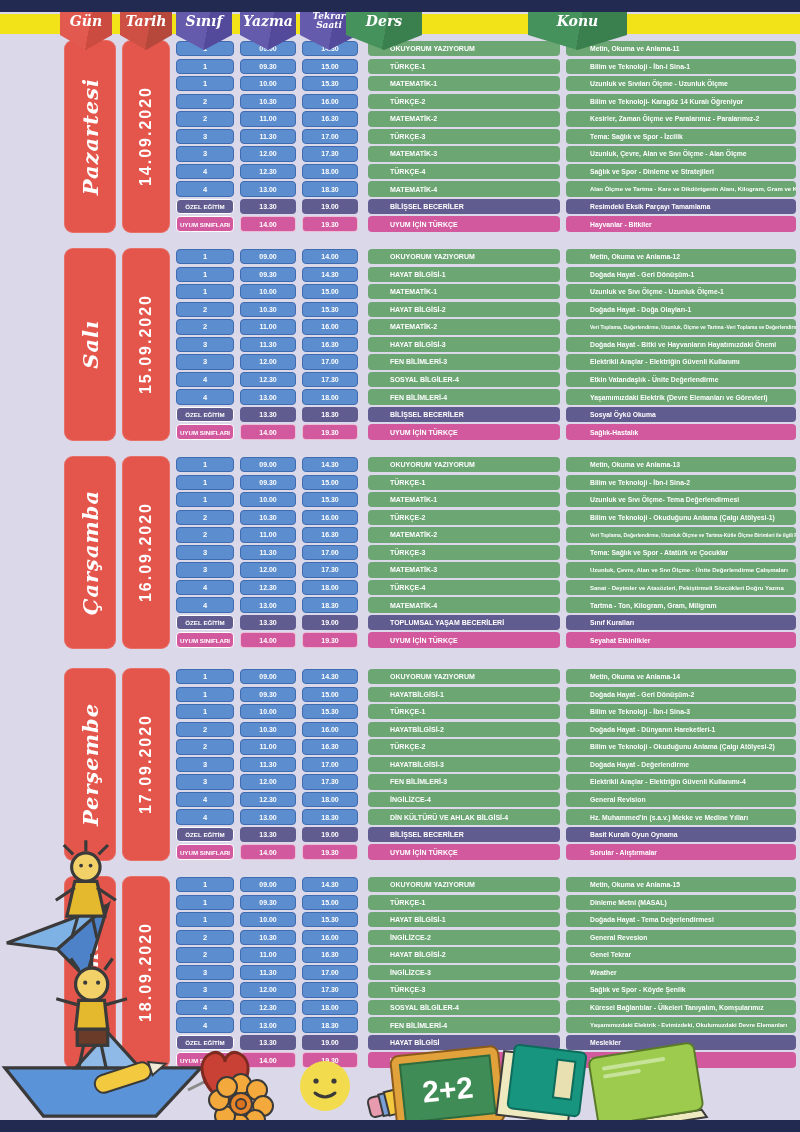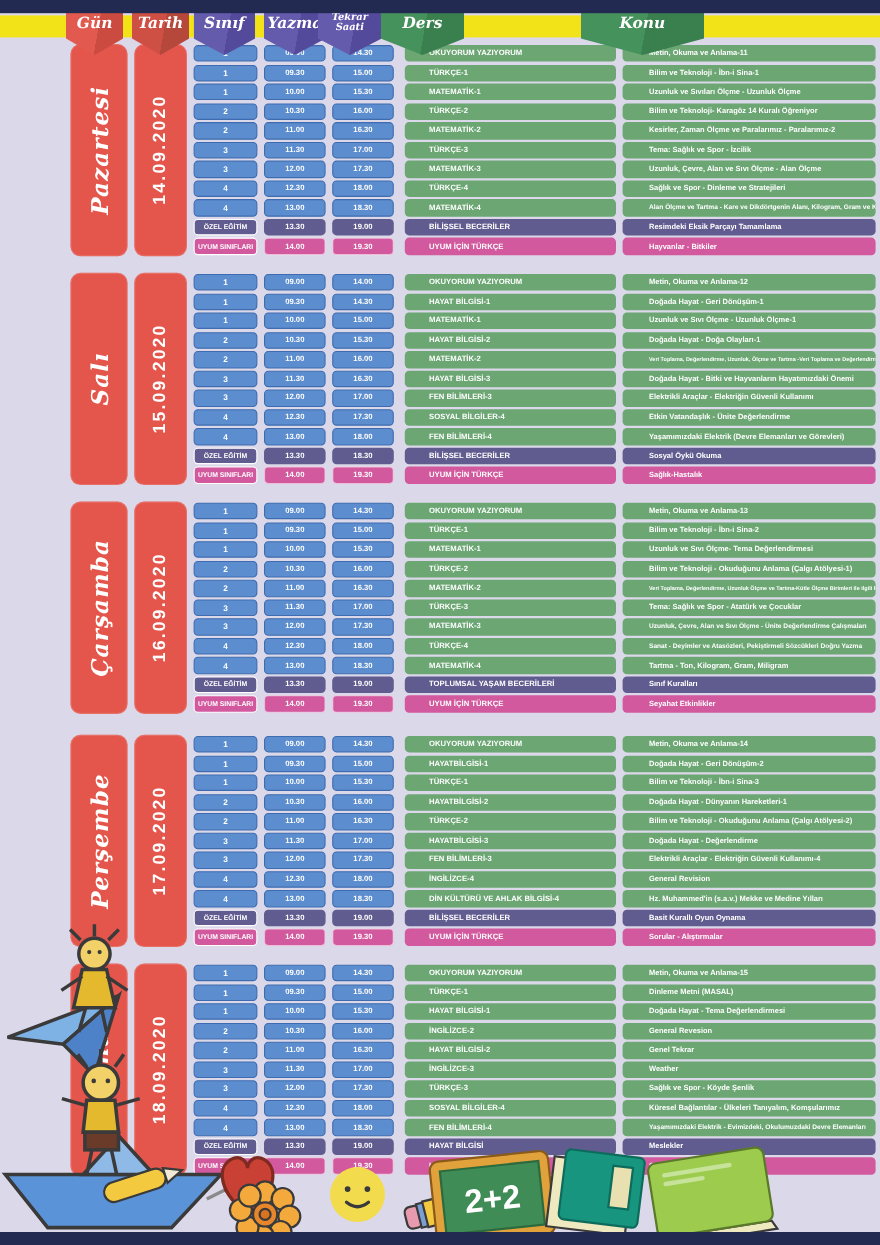--- a/index.html
+++ b/index.html
@@ -16,23 +16,23 @@
           clip-path:polygon(0 0,100% 0,100% 66%,50% 100%,0 66%);
           font-family:"DejaVu Serif",serif;font-style:italic;font-weight:bold;font-size:14px;}
   .ribbon.red{background:linear-gradient(100deg,#E25A4F 55%,#CC4B40 55%);}
   .ribbon.red2{background:linear-gradient(100deg,#CE4F43 55%,#B5473B 55%);}
   .ribbon.purple{background:linear-gradient(100deg,#655BAD 55%,#544A9B 55%);}
   .ribbon.green{background:linear-gradient(100deg,#46925C 52%,#3A7F4E 52%);}
   #rb-gun{left:60px;width:52px;}
   #rb-tarih{left:120px;width:52px;}
   #rb-sinif{left:176px;width:56px;}
   #rb-saat{left:240px;width:56px;}
-  #rb-tekrar{left:289px;width:58px;font-size:9px;line-height:1.05;text-align:center;padding-top:6px;}
+  #rb-tekrar{left:300px;width:58px;font-size:9px;line-height:1.05;text-align:center;padding-top:6px;}
   #rb-ders{left:346px;width:76px;}
-  #rb-konu{left:528px;width:112px;}
+  #rb-konu{left:528px;width:99px;}
 
   
   .day-block{position:absolute;left:0;width:800px;height:193px;z-index:2;}
   .pill{position:absolute;top:0;height:100%;background:#E4564C;border-radius:9px;
         display:flex;align-items:center;justify-content:center;box-shadow:inset 0 0 0 1px rgba(255,255,255,.15);}
   .pill.day{left:64px;width:52px;}
   .pill.date{left:122px;width:48px;}
   .vtext{writing-mode:vertical-rl;transform:rotate(180deg);color:#fff;white-space:nowrap;}
   .day-name{font-family:"DejaVu Serif",serif;font-style:italic;font-weight:bold;font-size:21px;letter-spacing:1px;}
   .date-text{font-size:16px;font-weight:bold;letter-spacing:2px;}

